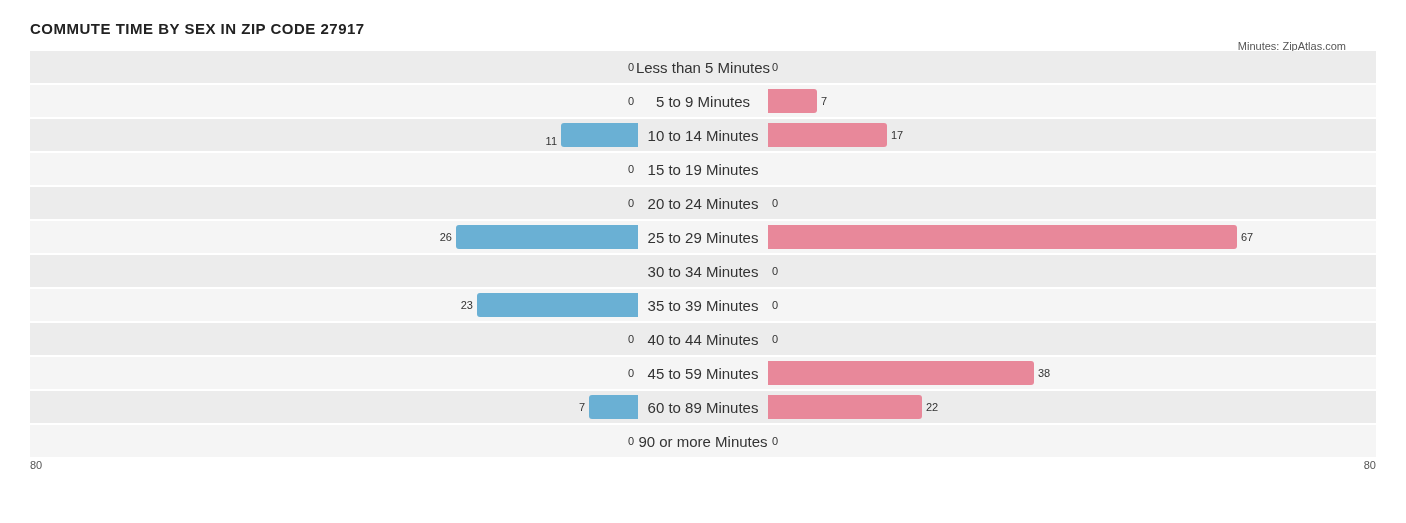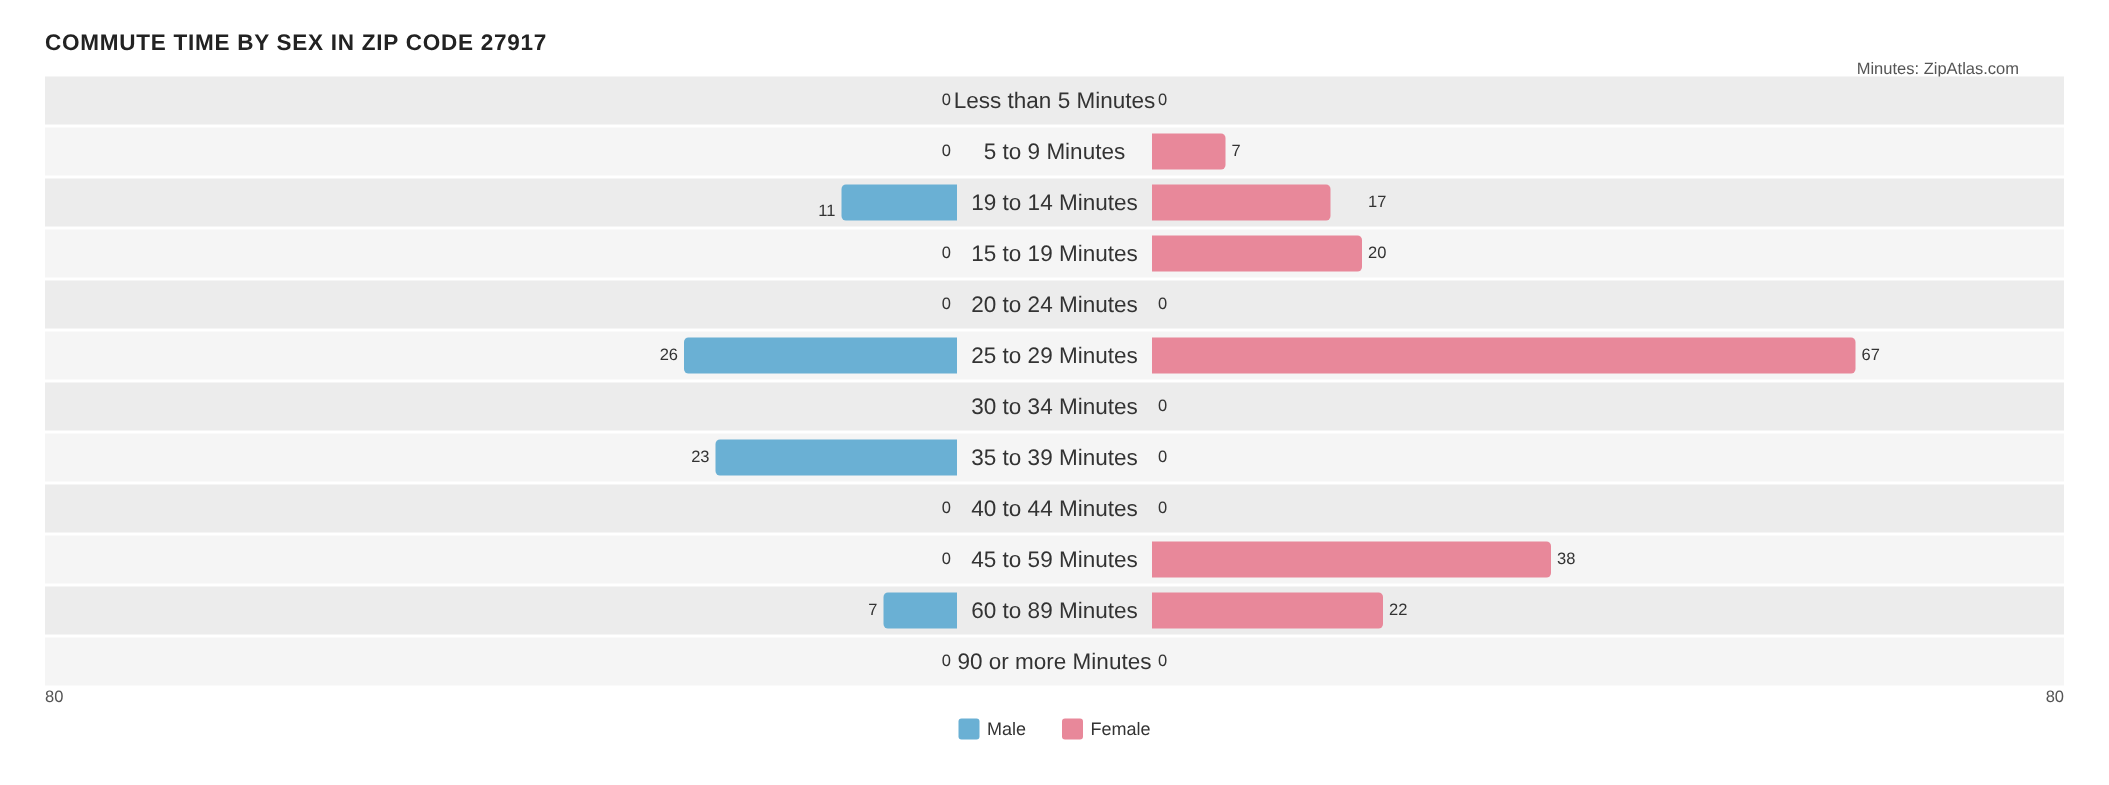--- a/index.html
+++ b/index.html
@@ -143,39 +143,35 @@
         <div class="left-side" style="padding-right: 65px;">
           <span class="male-value">0</span>
           <div class="male-bar" style="width: 0px;"></div>
         </div>
         <div class="right-side" style="padding-left: 65px;">
           <div class="female-bar" style="width: 49px;"></div>
           <span class="female-value">7</span>
         </div>
       </div>
       <div class="row" style="position: relative;">
-        <div class="center-label">19 to 14 Minutes</div>
+        <div class="center-label">10 to 14 Minutes</div>
         <div class="left-side" style="padding-right: 65px; align-items: flex-end;">
           <span class="male-value">11</span>
           <div class="male-bar" style="width: 77px;"></div>
         </div>
-        <div class="right-side" style="padding-left: 65px; gap: 21px;">
+        <div class="right-side" style="padding-left: 65px;">
           <div class="female-bar" style="width: 119px;"></div>
           <span class="female-value">17</span>
         </div>
       </div>
       <div class="row" style="position: relative;">
         <div class="center-label">15 to 19 Minutes</div>
         <div class="left-side" style="padding-right: 65px;">
           <span class="male-value">0</span>
           <div class="male-bar" style="width: 0px;"></div>
-        </div>
-        <div class="right-side" style="padding-left: 65px;">
-          <div class="female-bar" style="width: 140px;"></div>
-          <span class="female-value">20</span>
         </div>
       </div>
       <div class="row" style="position: relative;">
         <div class="center-label">20 to 24 Minutes</div>
         <div class="left-side" style="padding-right: 65px;">
           <span class="male-value">0</span>
           <div class="male-bar" style="width: 0px;"></div>
         </div>
         <div class="right-side" style="padding-left: 65px;">
           <div class="female-bar" style="width: 0px;"></div>
@@ -259,23 +255,13 @@
           <span class="female-value">0</span>
         </div>
       </div>
     </div>
 
   <div class="axis-labels">
     <span>80</span>
     <span>80</span>
   </div>
 
-  <div class="legend">
-    <div class="legend-item">
-      <div class="legend-box" style="background:#6ab0d4;"></div>
-      <span>Male</span>
-    </div>
-    <div class="legend-item">
-      <div class="legend-box" style="background:#e8889a;"></div>
-      <span>Female</span>
-    </div>
-  </div>
 </div>
 
 </body></html>

